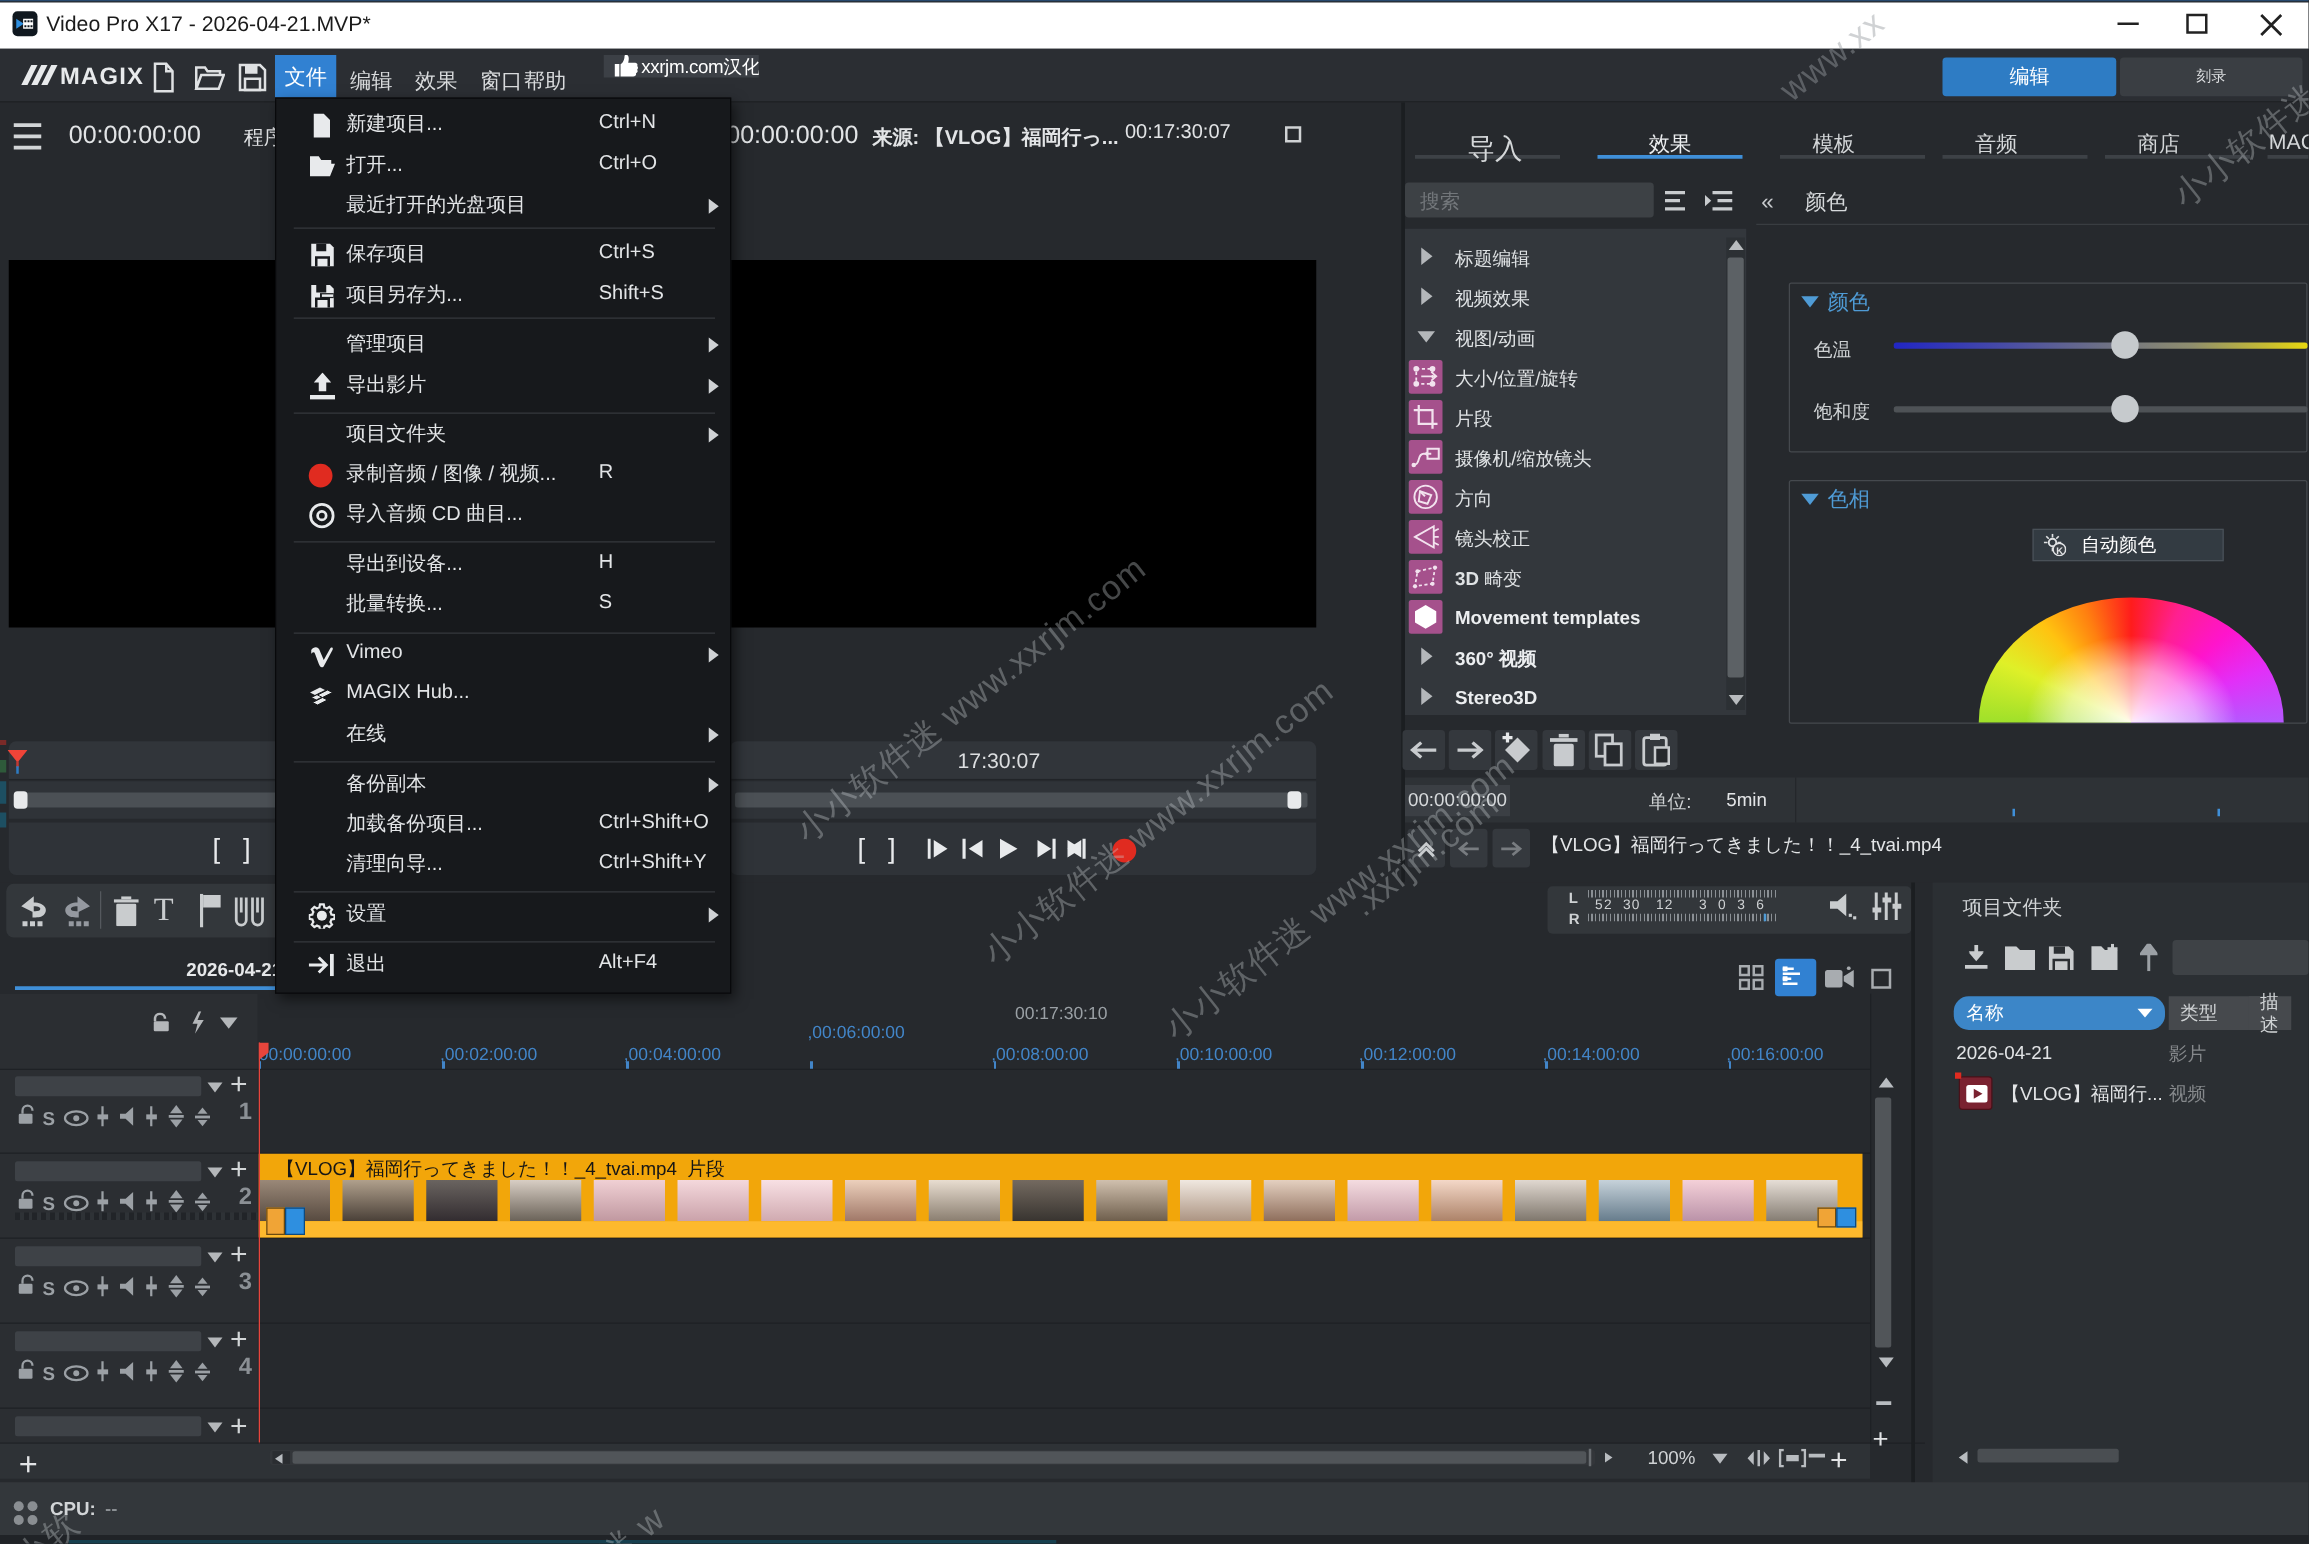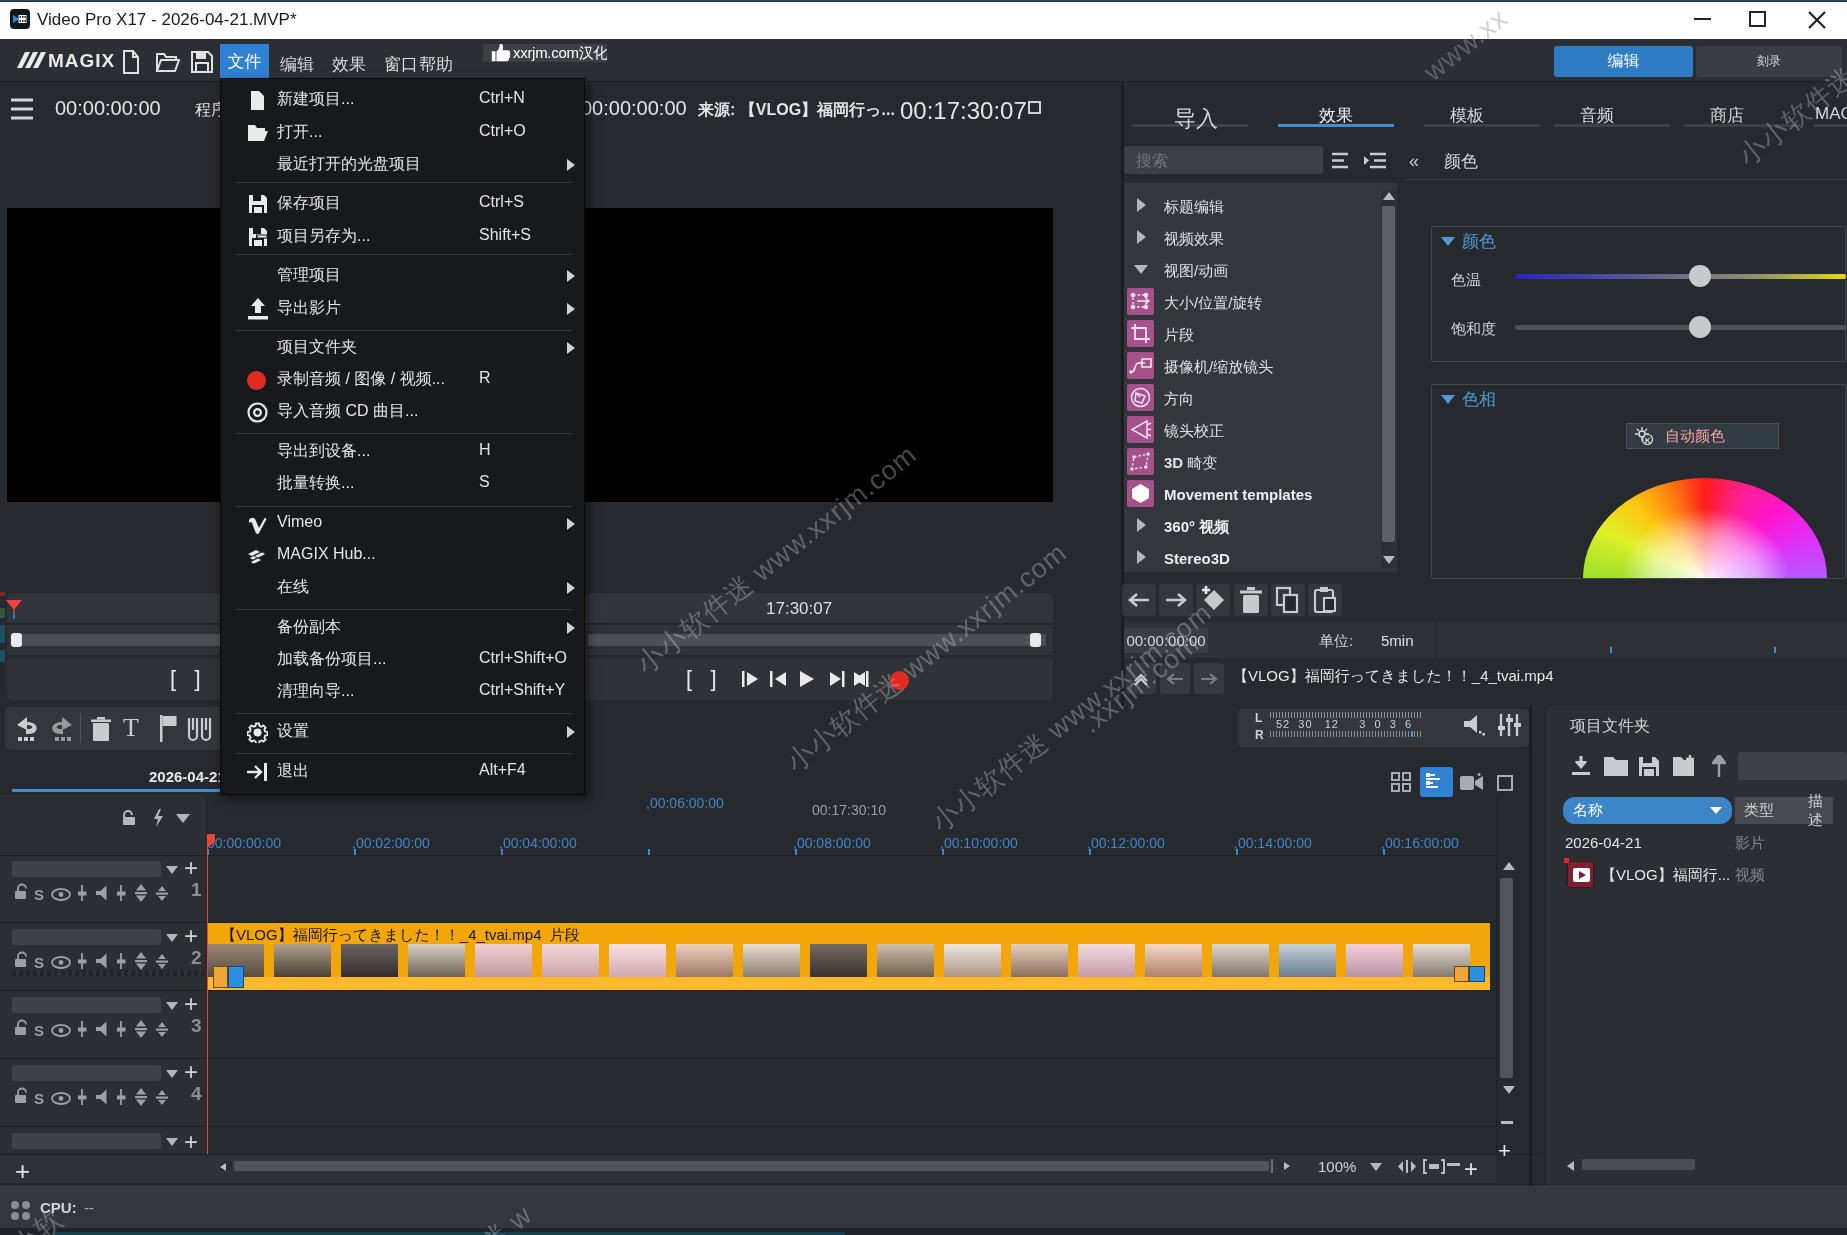--- a/index.html
+++ b/index.html
@@ -91,21 +91,21 @@
       <svg width="24" height="26" viewBox="0 0 24 26">
         <g stroke="#d2d5d7" stroke-width="3">
           <path d="M1 4 h22 M1 13 h22 M1 22 h22"></path>
         </g>
       </svg>
     </div>
 <div class="a" style="left:55px;top:97px;font-size:20px;color:#e2e4e6;">00:00:00:00</div>
 <div class="a" style="left:195px;top:100px;font-size:16px;color:#e2e4e6;">程序</div>
 <div class="a" style="left:581px;top:97px;font-size:20px;color:#e2e4e6;">00:00:00:00</div>
 <div class="a" style="left:698px;top:100px;font-size:16px;font-weight:bold;color:#e2e4e6;">来源: 【VLOG】福岡行っ...</div>
-<div class="a" style="left:900px;top:97px;font-size:24px;color:#e2e4e6;">00:17:30:07</div>
+<div class="a" style="left:900px;top:97px;font-size:16px;color:#e2e4e6;">00:17:30:07</div>
 <div class="a" style="left:1028px;top:101px;width:13px;height:13px;border:2px solid #cfd2d4;"></div>
 <div class="a" style="left:7px;top:208px;width:541px;height:294px;background:#000;"></div>
 <div class="a" style="left:584px;top:208px;width:469px;height:294px;background:#000;"></div>
 <div class="a" style="left:0;top:592px;width:5px;height:4px;background:#7a2a28;"></div>
 <div class="a" style="left:0;top:608px;width:5px;height:10px;background:#2e5a3a;"></div>
 <div class="a" style="left:0;top:625px;width:5px;height:18px;background:#1d4f62;"></div>
 <div class="a" style="left:0;top:650px;width:5px;height:12px;background:#1d4f62;"></div>
 
 <div class="a" style="left:7px;top:593px;width:541px;height:31px;background:#31353a;border-radius:6px 6px 0 0;border-bottom:1px solid #212428;"></div>
 <div class="a" style="left:6px;top:600px;width:16px;height:20px;">
@@ -276,21 +276,21 @@
 <div class="a" style="left:1462px;top:388px;font-size:17px;color:#4f9bd5;">色相</div>
 <div class="a f" style="left:1626px;top:423px;width:153px;height:26px;background:#333b42;border:1px solid #4a5158;">
  <svg width="18" height="18" viewBox="0 0 18 18" style="margin-left:8px;">
         <g fill="#e0e2e4">
           <circle cx="7" cy="7" r="3" fill="none" stroke="#e0e2e4" stroke-width="1.5"></circle>
           <path d="M7 0 v3 M7 11 v3 M0 7 h3 M11 7 h3 M2 2 l2 2 M12 12 l2 2 M12 2 l-2 2" stroke="#e0e2e4" stroke-width="1.3"></path>
           <circle cx="12.5" cy="12.5" r="5" fill="#3a4046" stroke="#e0e2e4" stroke-width="1.2"></circle>
           <text x="10" y="16" font-size="7.5" font-family="Liberation Sans" font-weight="bold" fill="#e0e2e4">K</text>
         </g>
       </svg>
- <span style="font-size:15px;color:#fca5a5;margin-left:12px;">自动颜色</span>
+ <span style="font-size:15px;color:#ffffff;margin-left:12px;">自动颜色</span>
 </div>
 <div class="a" style="left:1583px;top:478px;width:244px;height:100px;border-radius:50% 50% 0 0 / 100% 100% 0 0;background:conic-gradient(from 270deg at 50% 100%,#9fe02a,#dff028 25deg,#ffc310 48deg,#ff7f10 68deg,#ff1c1c 90deg,#ff2090 113deg,#ff14cc 137deg,#e22ff8 158deg,#b558ff 180deg,#b558ff 360deg);"></div>
 <div class="a" style="left:1583px;top:478px;width:244px;height:100px;border-radius:50% 50% 0 0 / 100% 100% 0 0;background:radial-gradient(ellipse 124px 102px at 50% 100%,rgba(255,255,255,.92),rgba(255,255,255,.5) 42%,rgba(255,255,255,0) 68%);"></div>
 <div class="a f" style="left:1122px;top:584px;width:34px;height:32px;background:#34383d;border-radius:3px;justify-content:center;">
       <svg width="22" height="14" viewBox="0 0 22 14">
         <path d="M9 1 L2 7 L9 13 M2 7 H21" fill="none" stroke="#c8cbce" stroke-width="2.6"></path>
       </svg>
     </div>
 <div class="a f" style="left:1159px;top:584px;width:34px;height:32px;background:#34383d;border-radius:3px;justify-content:center;">
       <svg width="22" height="14" viewBox="0 0 22 14">
@@ -474,21 +474,21 @@
       <svg width="12" height="18" viewBox="0 0 12 18">
         <path d="M7 0 L2 10 H6 L4 18 L11 7 H6 L9 0 Z" fill="#b4b7ba"></path>
       </svg>
     </div>
 <div class="a" style="left:176px;top:814px;width:0;height:0;border-left:7px solid transparent;border-right:7px solid transparent;border-top:9px solid #b4b7ba;"></div>
 <div class="a" style="left:812px;top:802px;font-size:14px;color:#9aa0a5;">00:17:30:10</div>
 
 <div class="a" style="left:207px;top:835px;font-size:14px;color:#4285c8;">00:00:00:00</div>
 <div class="a" style="left:352px;top:835px;font-size:14px;color:#4285c8;">,00:02:00:00</div>
 <div class="a" style="left:499px;top:835px;font-size:14px;color:#4285c8;">,00:04:00:00</div>
-<div class="a" style="left:646px;top:795px;font-size:14px;color:#4285c8;">,00:06:00:00</div>
+<div class="a" style="left:646px;top:817px;font-size:14px;color:#4285c8;">,00:06:00:00</div>
 <div class="a" style="left:793px;top:835px;font-size:14px;color:#4285c8;">,00:08:00:00</div>
 <div class="a" style="left:940px;top:835px;font-size:14px;color:#4285c8;">,00:10:00:00</div>
 <div class="a" style="left:1087px;top:835px;font-size:14px;color:#4285c8;">,00:12:00:00</div>
 <div class="a" style="left:1234px;top:835px;font-size:14px;color:#4285c8;">,00:14:00:00</div>
 <div class="a" style="left:1381px;top:835px;font-size:14px;color:#4285c8;">,00:16:00:00</div>
 <div class="a" style="left:207px;top:849px;width:1286px;height:7px;background:repeating-linear-gradient(90deg,#4285c8 0,#4285c8 2px,transparent 2px,transparent 147px);"></div>
 
 <div class="a" style="left:0;top:855px;width:1496px;height:1px;background:#1e2125;"></div>
 <div class="a" style="left:0;top:922px;width:1496px;height:1px;background:#1e2125;"></div>
 <div class="a" style="left:0;top:990px;width:1496px;height:1px;background:#1e2125;"></div>

